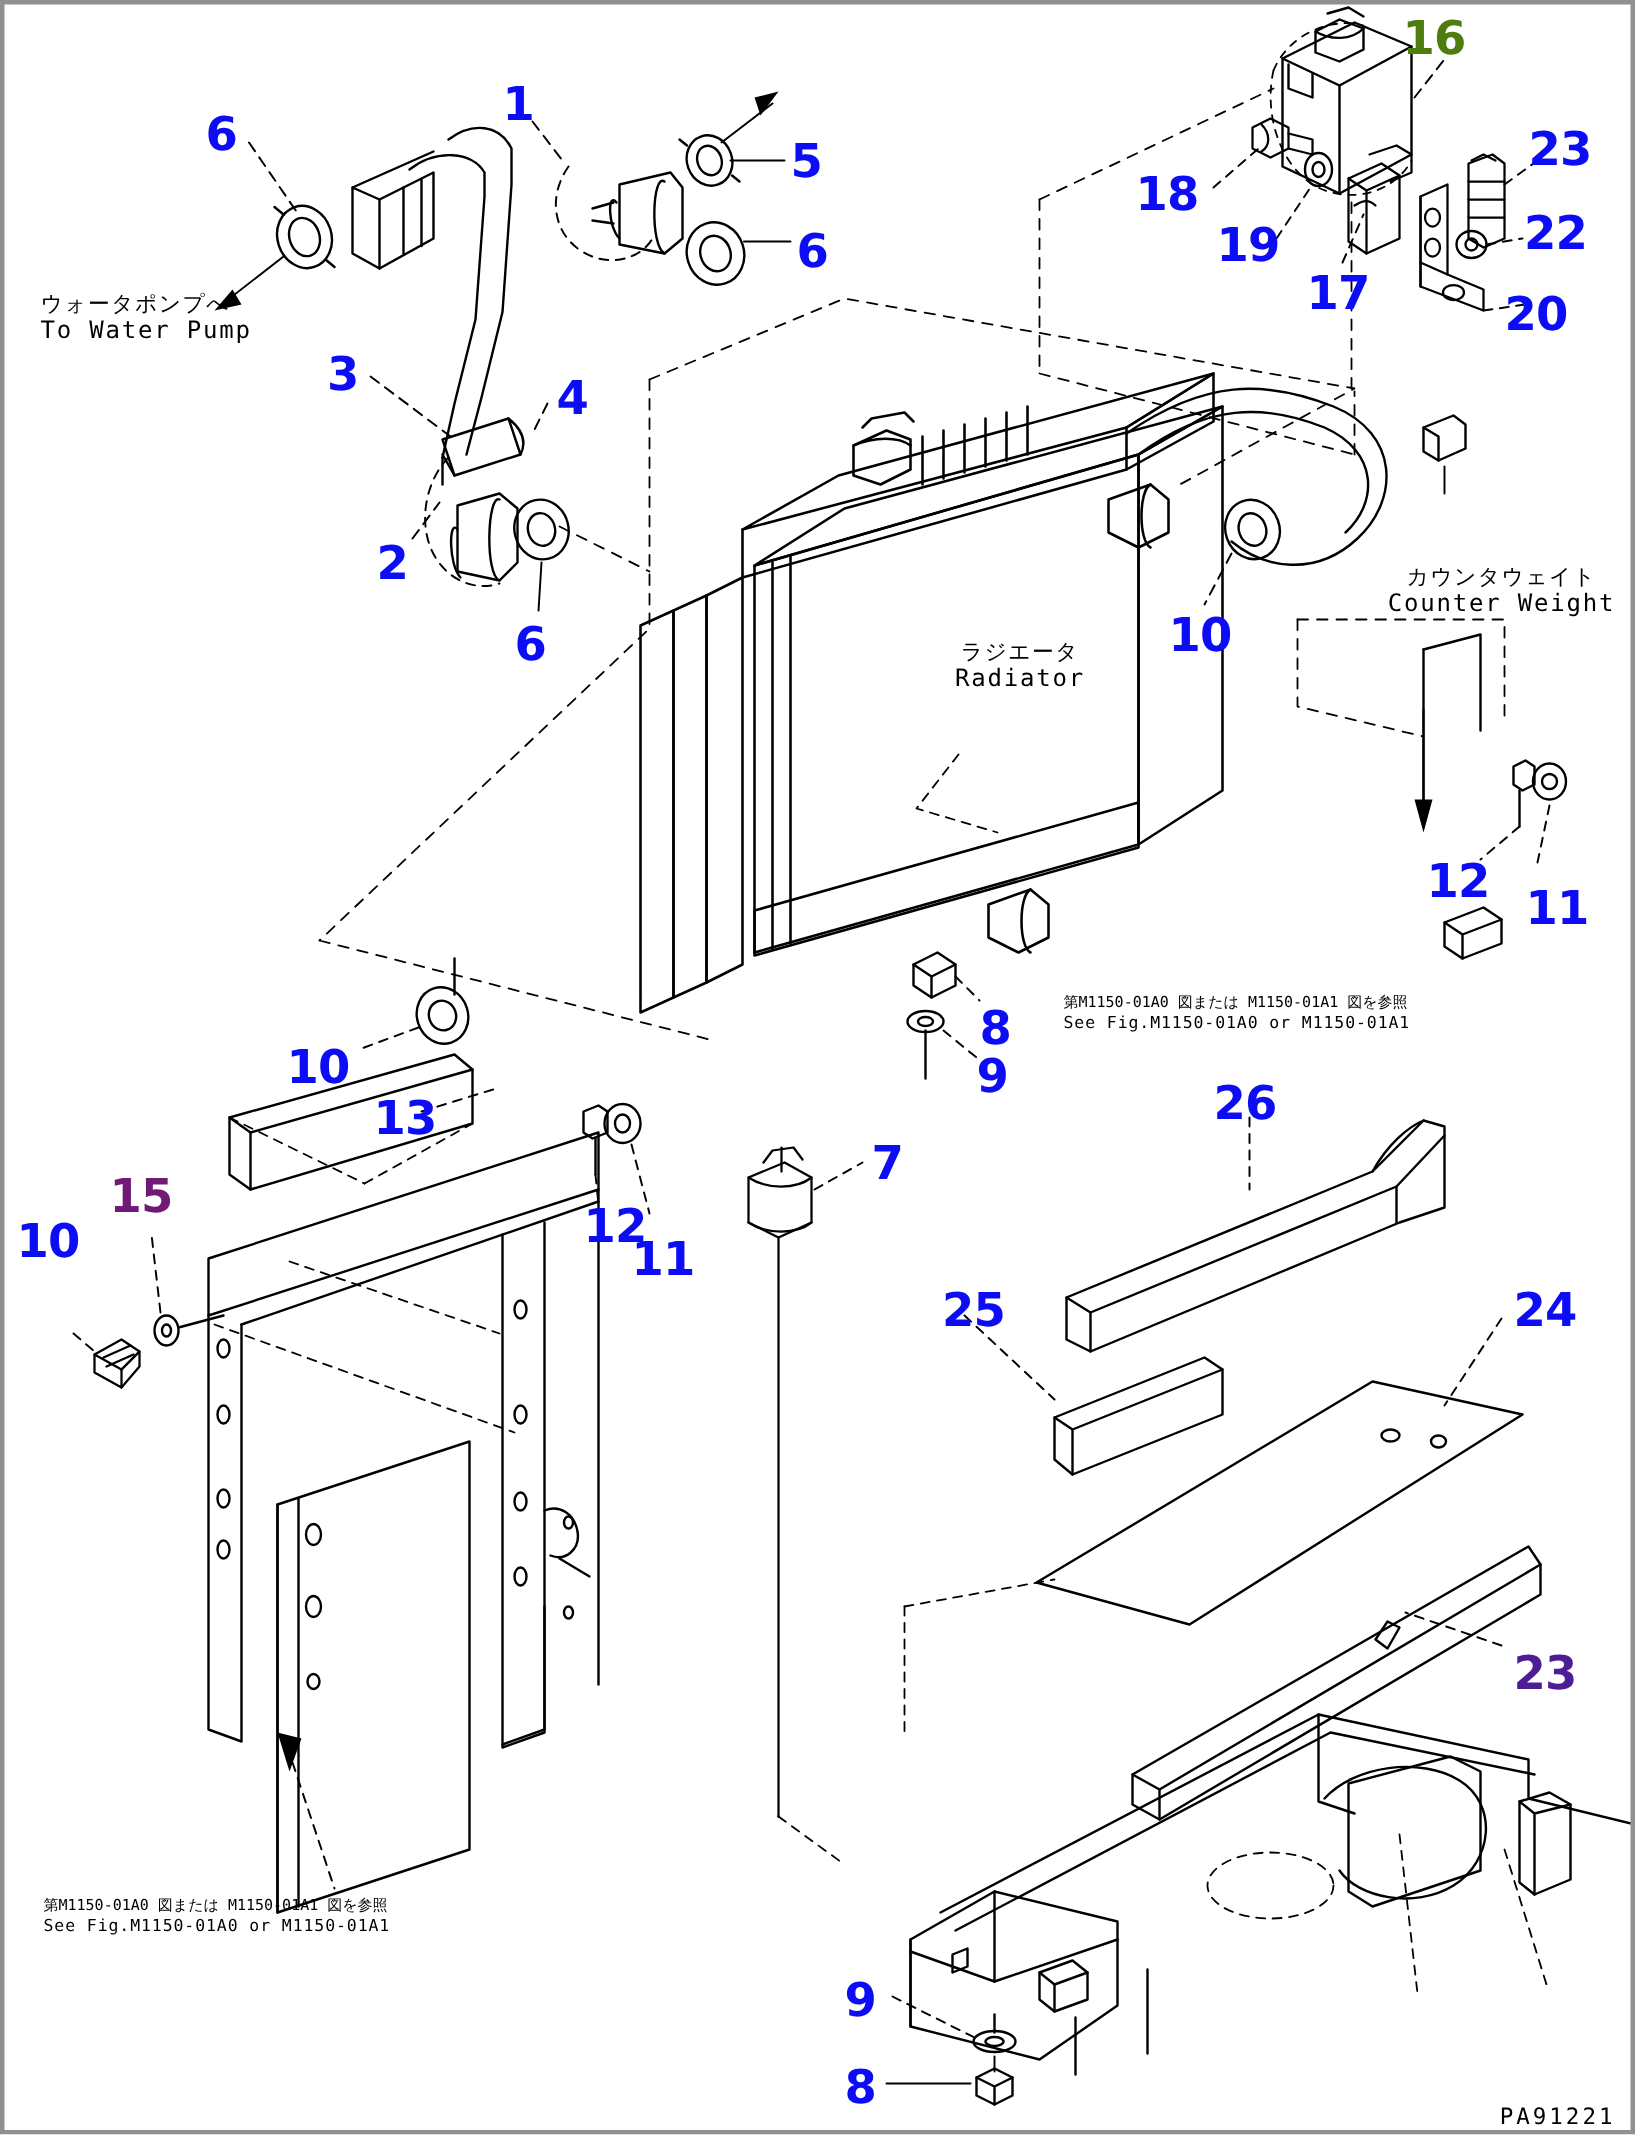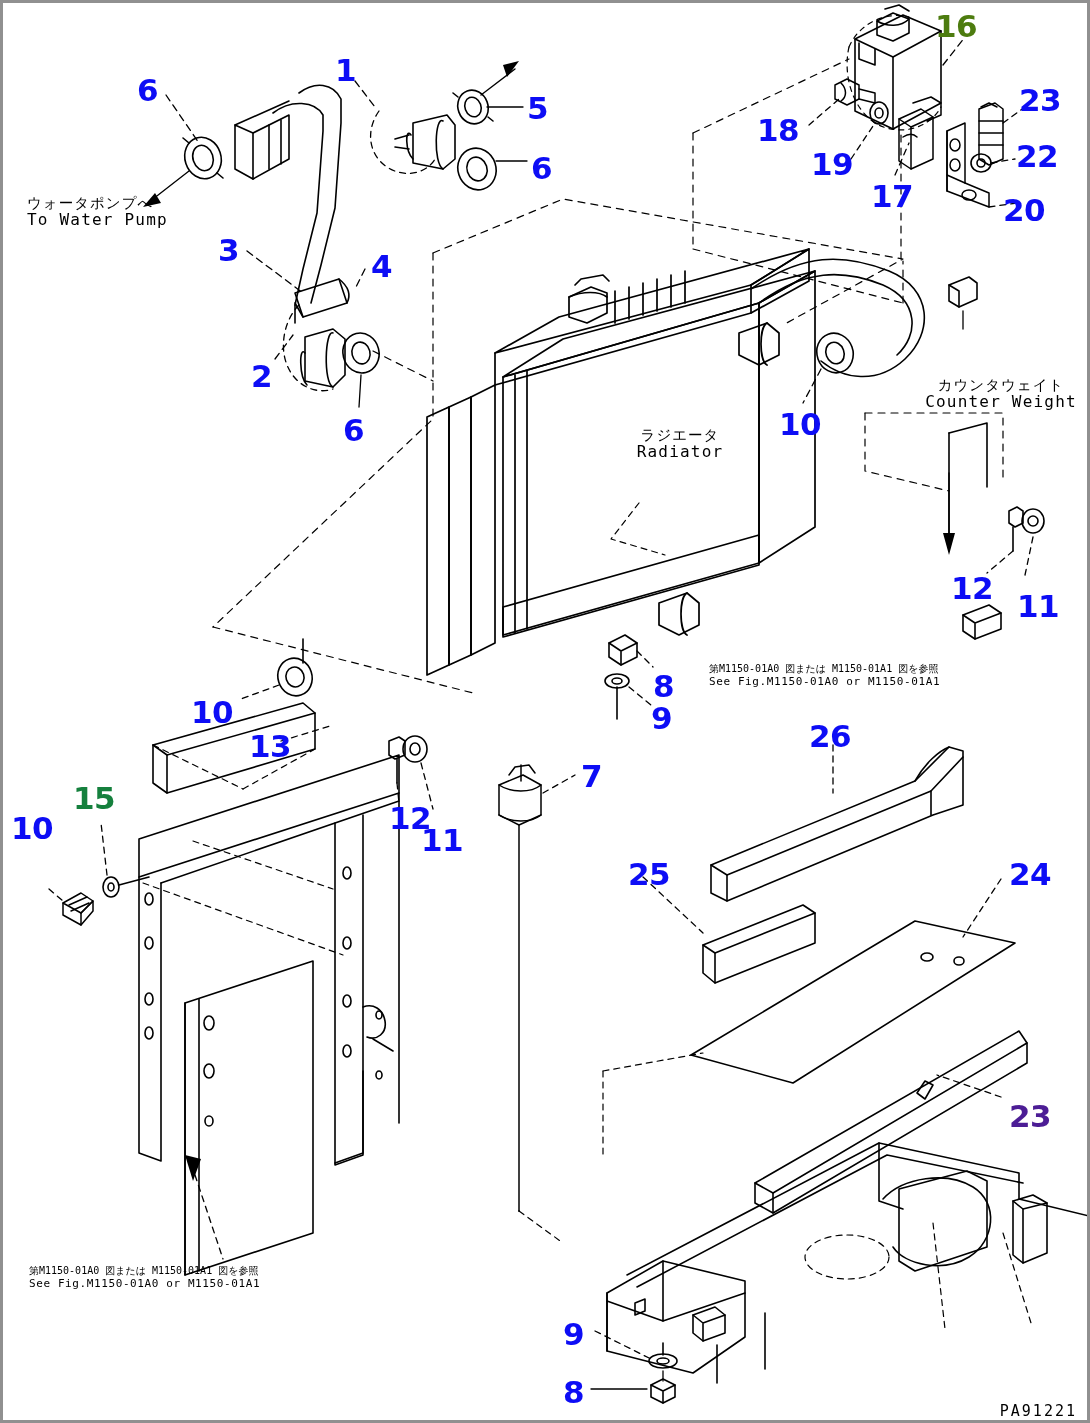--- a/index.html
+++ b/index.html
@@ -492,21 +492,21 @@
         <div class="callout" style="left: 1000px; top: 192px; color: rgb(13, 13, 245);">20</div>
         <div class="callout" style="left: 776px; top: 406px; color: rgb(13, 13, 245);">10</div>
         <div class="callout" style="left: 948px; top: 570px; color: rgb(13, 13, 245);">12</div>
         <div class="callout" style="left: 1014px; top: 588px; color: rgb(13, 13, 245);">11</div>
         <div class="callout" style="left: 650px; top: 668px; color: rgb(13, 13, 245);">8</div>
         <div class="callout" style="left: 648px; top: 700px; color: rgb(13, 13, 245);">9</div>
         <div class="callout" style="left: 188px; top: 694px; color: rgb(13, 13, 245);">10</div>
         <div class="callout" style="left: 246px; top: 728px; color: rgb(13, 13, 245);">13</div>
         <div class="callout" style="left: 386px; top: 800px; color: rgb(13, 13, 245);">12</div>
         <div class="callout" style="left: 418px; top: 822px; color: rgb(13, 13, 245);">11</div>
-        <div class="callout" style="left: 70px; top: 780px; color: #15803d; text-align: right;">15</div>
+        <div class="callout" style="left: 70px; top: 780px; color: #701a75; text-align: right;">15</div>
         <div class="callout" style="left: 8px; top: 810px; color: rgb(13, 13, 245);">10</div>
         <div class="callout" style="left: 578px; top: 758px; color: rgb(13, 13, 245);">7</div>
         <div class="callout" style="left: 806px; top: 718px; color: rgb(13, 13, 245);">26</div>
         <div class="callout" style="left: 606px; top: 856px; color: rgb(13, 13, 245); margin-left: 19px;">25</div>
         <div class="callout" style="left: 1006px; top: 856px; color: rgb(13, 13, 245);">24</div>
         <div class="callout" style="left: 1006px; top: 1098px; color: #4c1d95;">23</div>
         <div class="callout" style="left: 560px; top: 1316px; color: rgb(13, 13, 245);">9</div>
         <div class="callout" style="left: 560px; top: 1374px; color: rgb(13, 13, 245);">8</div>
       </div>
 

